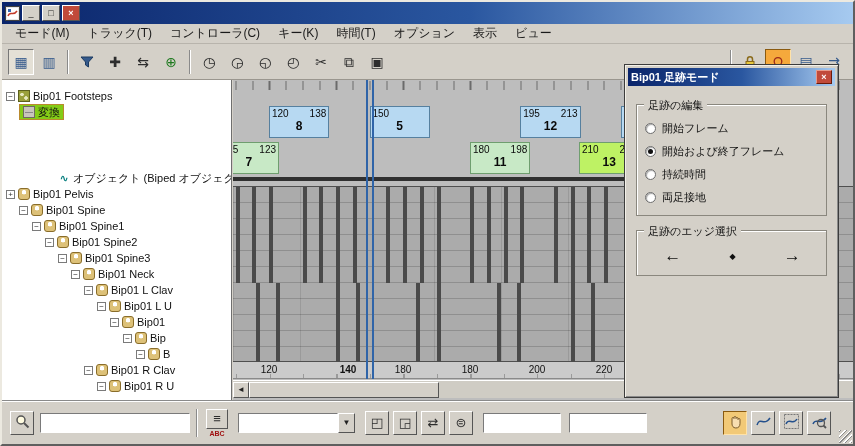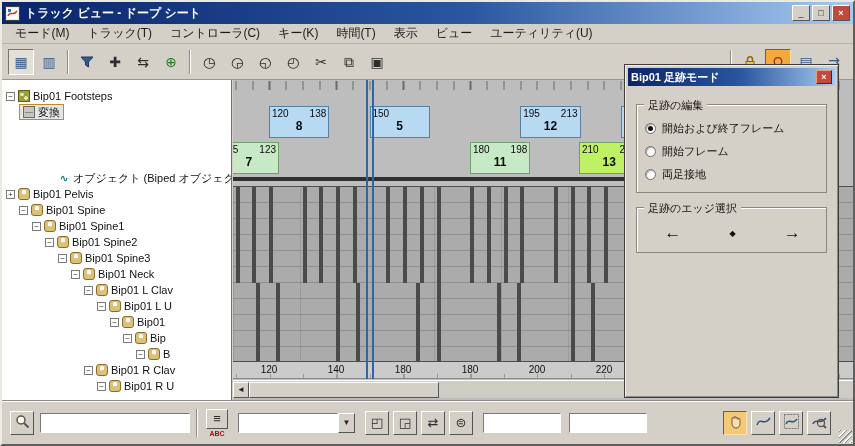--- a/index.html
+++ b/index.html
@@ -149,35 +149,34 @@
 <div class="window">
 
   <div class="titlebar">
     <span class="app-icon">
       <svg width="11" height="11">
           <rect x="0" y="0" width="11" height="11" fill="#fff"></rect>
           <path d="M1 8 C3 2 6 9 10 3" stroke="#c23a2a" fill="none" stroke-width="1.5"></path>
           <rect x="1" y="1" width="3" height="3" fill="#3a6ab0"></rect>
         </svg>
     </span>
-    <span class="title-text">トラック ビュー - ドープ シート</span>
     <span class="cap-btn">_</span>
     <span class="cap-btn">□</span>
     <span class="cap-btn close">×</span>
   </div>
 
   <div class="menubar">
       <span class="menu-item">モード(M)</span>
       <span class="menu-item">トラック(T)</span>
       <span class="menu-item">コントローラ(C)</span>
       <span class="menu-item">キー(K)</span>
       <span class="menu-item">時間(T)</span>
+      <span class="menu-item">オプション</span>
       <span class="menu-item">表示</span>
       <span class="menu-item">ビュー</span>
-      <span class="menu-item">ユーティリティ(U)</span>
     </div>
 
   <div class="toolbar">
       <span class="tb-btn pressed">
         <span class="tb-ic" style="color: rgb(53, 90, 140);">▦</span>
       </span>
       <span class="tb-btn">
         <span class="tb-ic" style="color: rgb(53, 90, 140);">▥</span>
       </span>
       <span class="tb-sep"></span>
@@ -239,21 +238,21 @@
       </span>
     </div>
 
   <div class="main">
     <div class="tree-panel">
         <div class="tree-item" style="top: 8px; left: 4px;">
           <span class="expbox">−</span>
           <span class="ticon t-footsteps"></span>
           <span class="tlabel">Bip01 Footsteps</span>
         </div>
-        <div class="tree-item hl" style="top: 24px; left: 17px; background: #e5e5e5;">
+        <div class="tree-item hl" style="top: 24px; left: 17px; background: #84cc16;">
           <span class="ticon t-transform"></span>
           <span class="tlabel">変換</span>
         </div>
         <div class="tree-item" style="top: 90px; left: 56px;">
           <span class="ticon t-curve">∿</span>
           <span class="tlabel">オブジェクト (Biped オブジェクト</span>
         </div>
         <div class="tree-item" style="top: 106px; left: 4px;">
           <span class="expbox">+</span>
           <span class="ticon t-biped"></span>
@@ -406,21 +405,21 @@
           <div class="kf" style="left: 123.1px; top: 96px; height: 80px; background: rgb(74, 74, 74);"></div>
           <div class="kf" style="left: 183.4px; top: 96px; height: 80px; background: rgb(74, 74, 74);"></div>
           <div class="kf" style="left: 203.5px; top: 96px; height: 80px; background: rgb(74, 74, 74);"></div>
           <div class="kf" style="left: 263.8px; top: 96px; height: 80px; background: rgb(74, 74, 74);"></div>
           <div class="kf" style="left: 283.9px; top: 96px; height: 80px; background: rgb(74, 74, 74);"></div>
           <div class="kf" style="left: 337.5px; top: 96px; height: 80px; background: rgb(74, 74, 74);"></div>
           <div class="kf" style="left: 357.6px; top: 96px; height: 80px; background: rgb(74, 74, 74);"></div>
         </div>
       <div class="ds-ruler">
           <span class="ruler-label" style="left: 36px;">120</span>
-          <span class="ruler-label" style="left: 103px;">140</span>
+          <span class="ruler-label" style="left: 115px; font-weight: bold;">140</span>
           <span class="ruler-label" style="left: 170px;">180</span>
           <span class="ruler-label" style="left: 237px;">180</span>
           <span class="ruler-label" style="left: 304px;">200</span>
           <span class="ruler-label" style="left: 371px;">220</span>
         </div>
       <div class="time-slider" style="left: 132.5px; border-right-color: rgb(47, 100, 168); border-left-color: rgb(47, 100, 168);"></div>
       <div class="hscroll">
         <span class="hs-btn">◄</span>
         <span class="hs-thumb"></span>
       </div>
@@ -495,26 +494,30 @@
   <div class="dialog">
     <div class="dlg-titlebar">
       <span>Bip01 足跡モード</span>
       <span class="dlg-close">×</span>
     </div>
     <div class="dlg-body">
       <div class="groupbox">
         <span class="grp-title">足跡の編集</span>
         <div id="dlg-display">
             <div class="opt-row">
+              <span class="radio"></span>
+              <span class="opt-label">開始フレーム</span>
+            </div>
+            <div class="opt-row">
               <span class="radio on"></span>
               <span class="opt-label">開始および終了フレーム</span>
             </div>
             <div class="opt-row">
               <span class="radio"></span>
-              <span class="opt-label">開始フレーム</span>
+              <span class="opt-label">持続時間</span>
             </div>
             <div class="opt-row">
               <span class="radio"></span>
               <span class="opt-label">両足接地</span>
             </div>
           </div>
       </div>
       <div class="groupbox">
         <span class="grp-title">足跡のエッジ選択</span>
         <div class="edge-row" id="dlg-edges">

